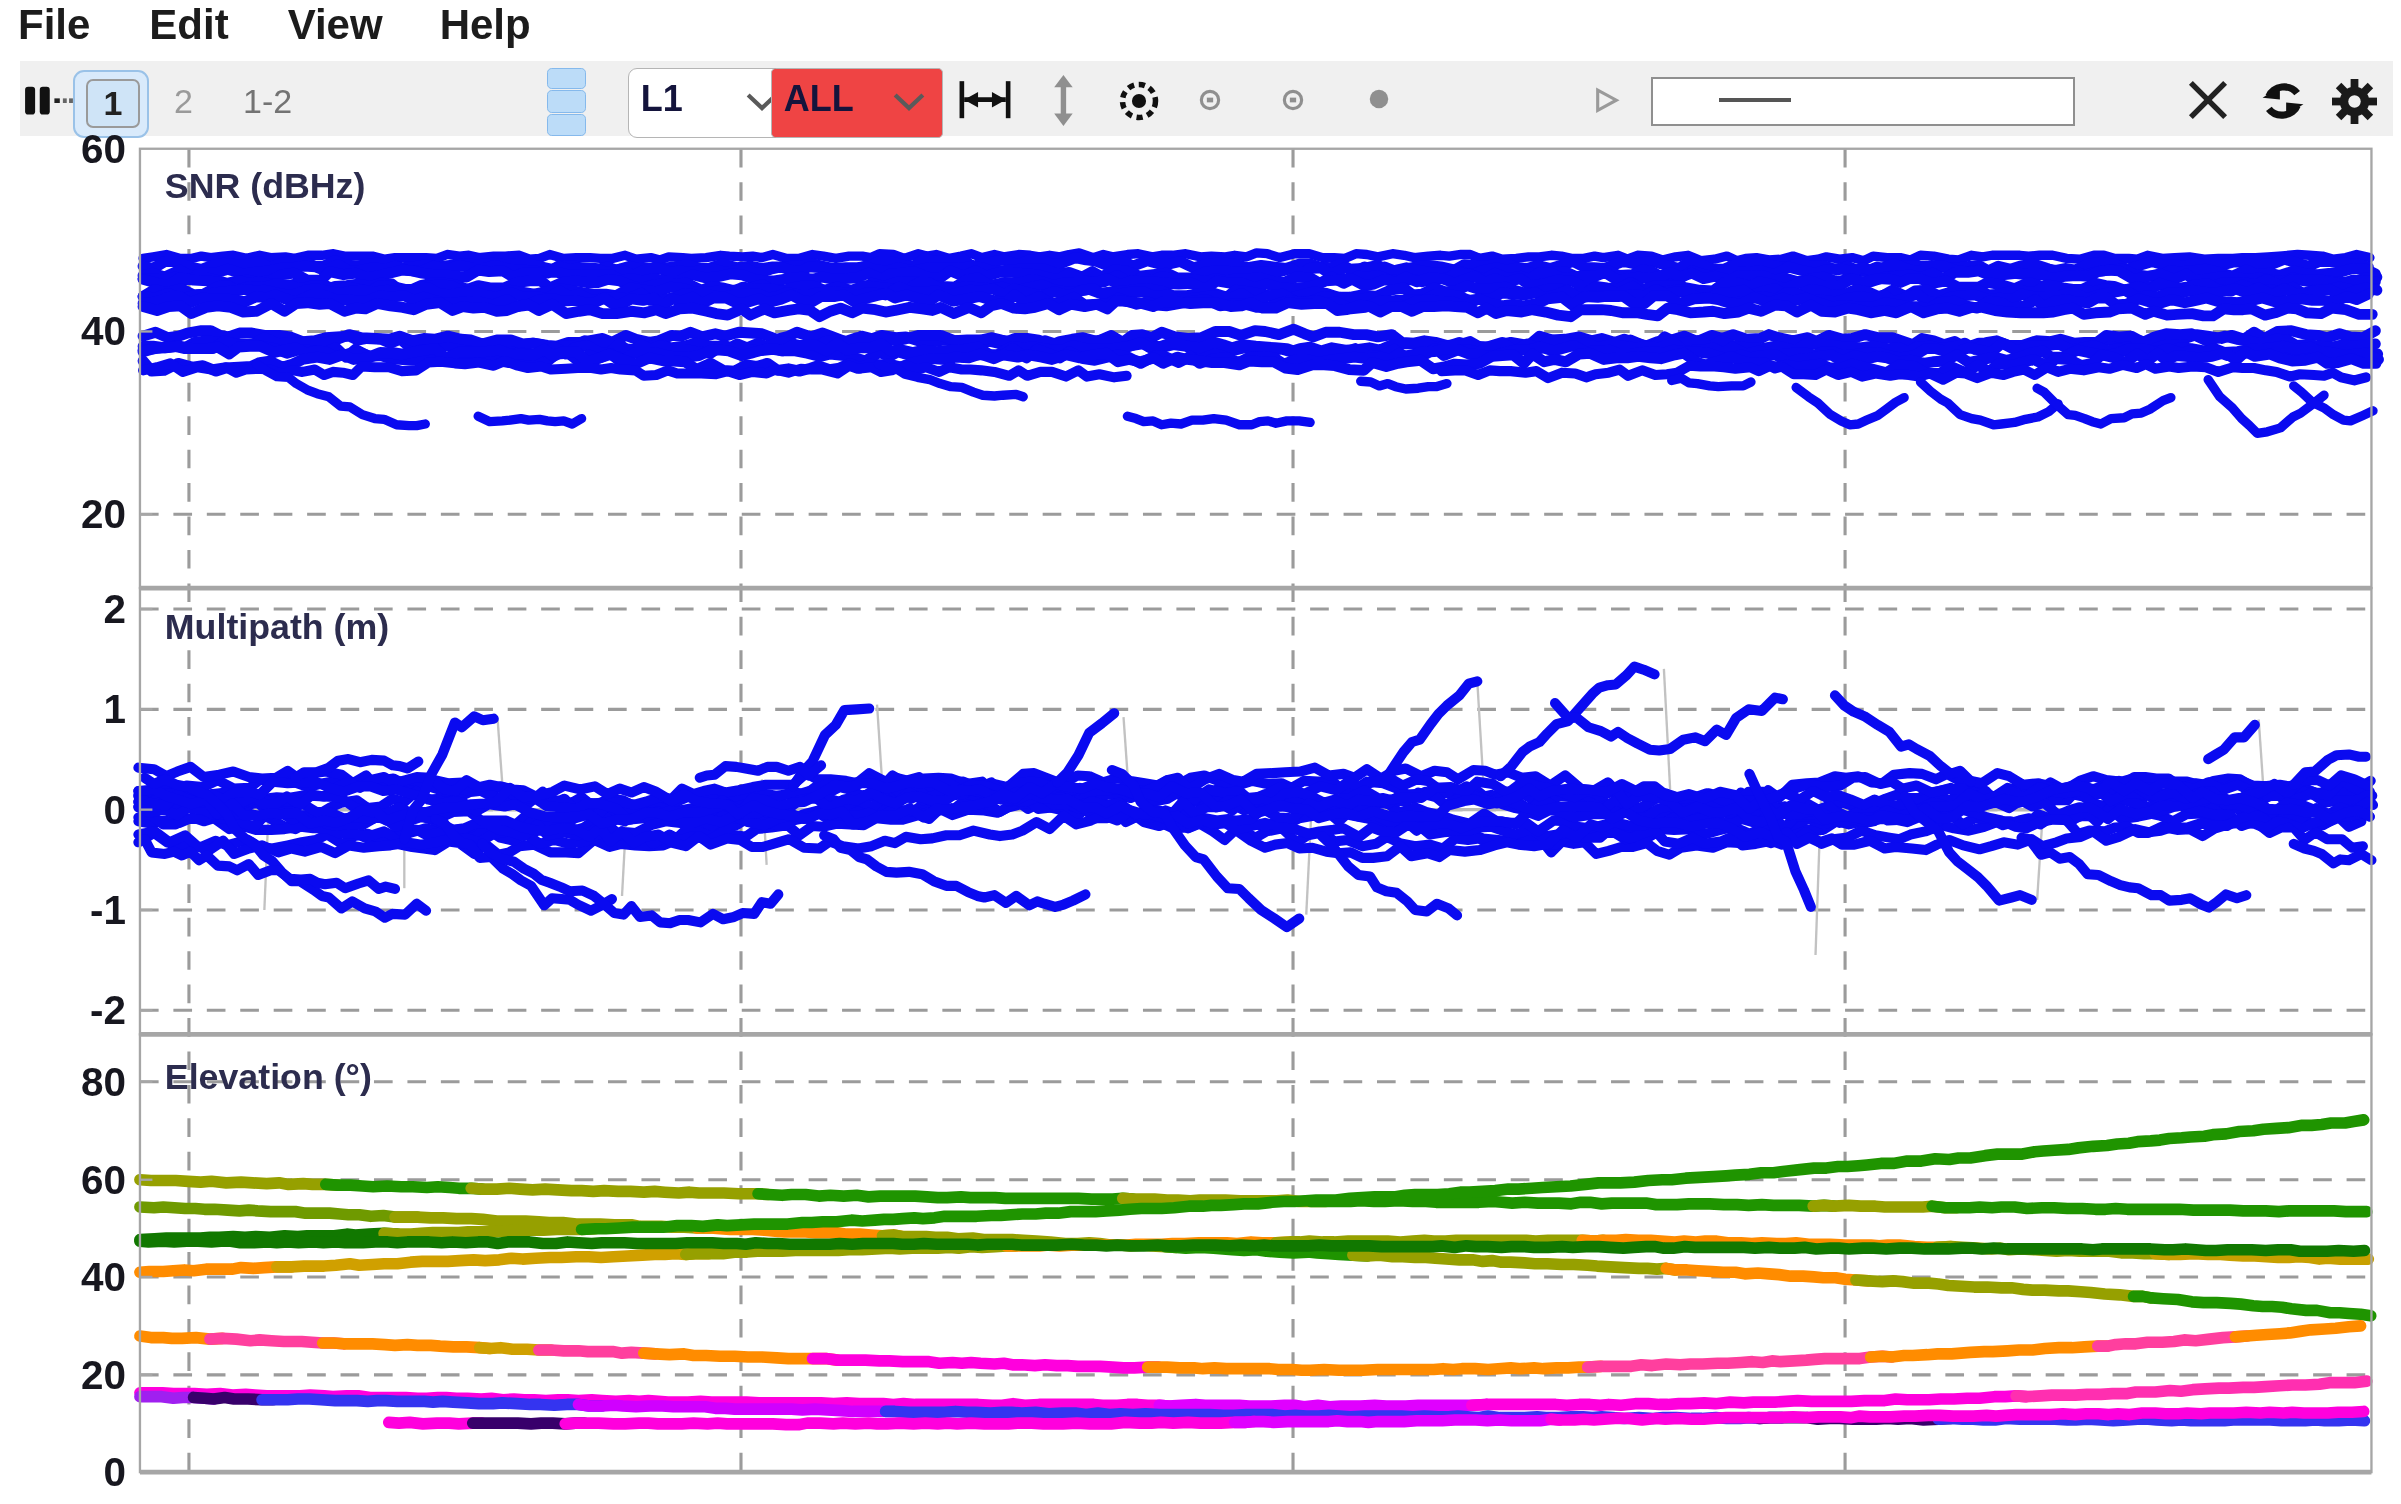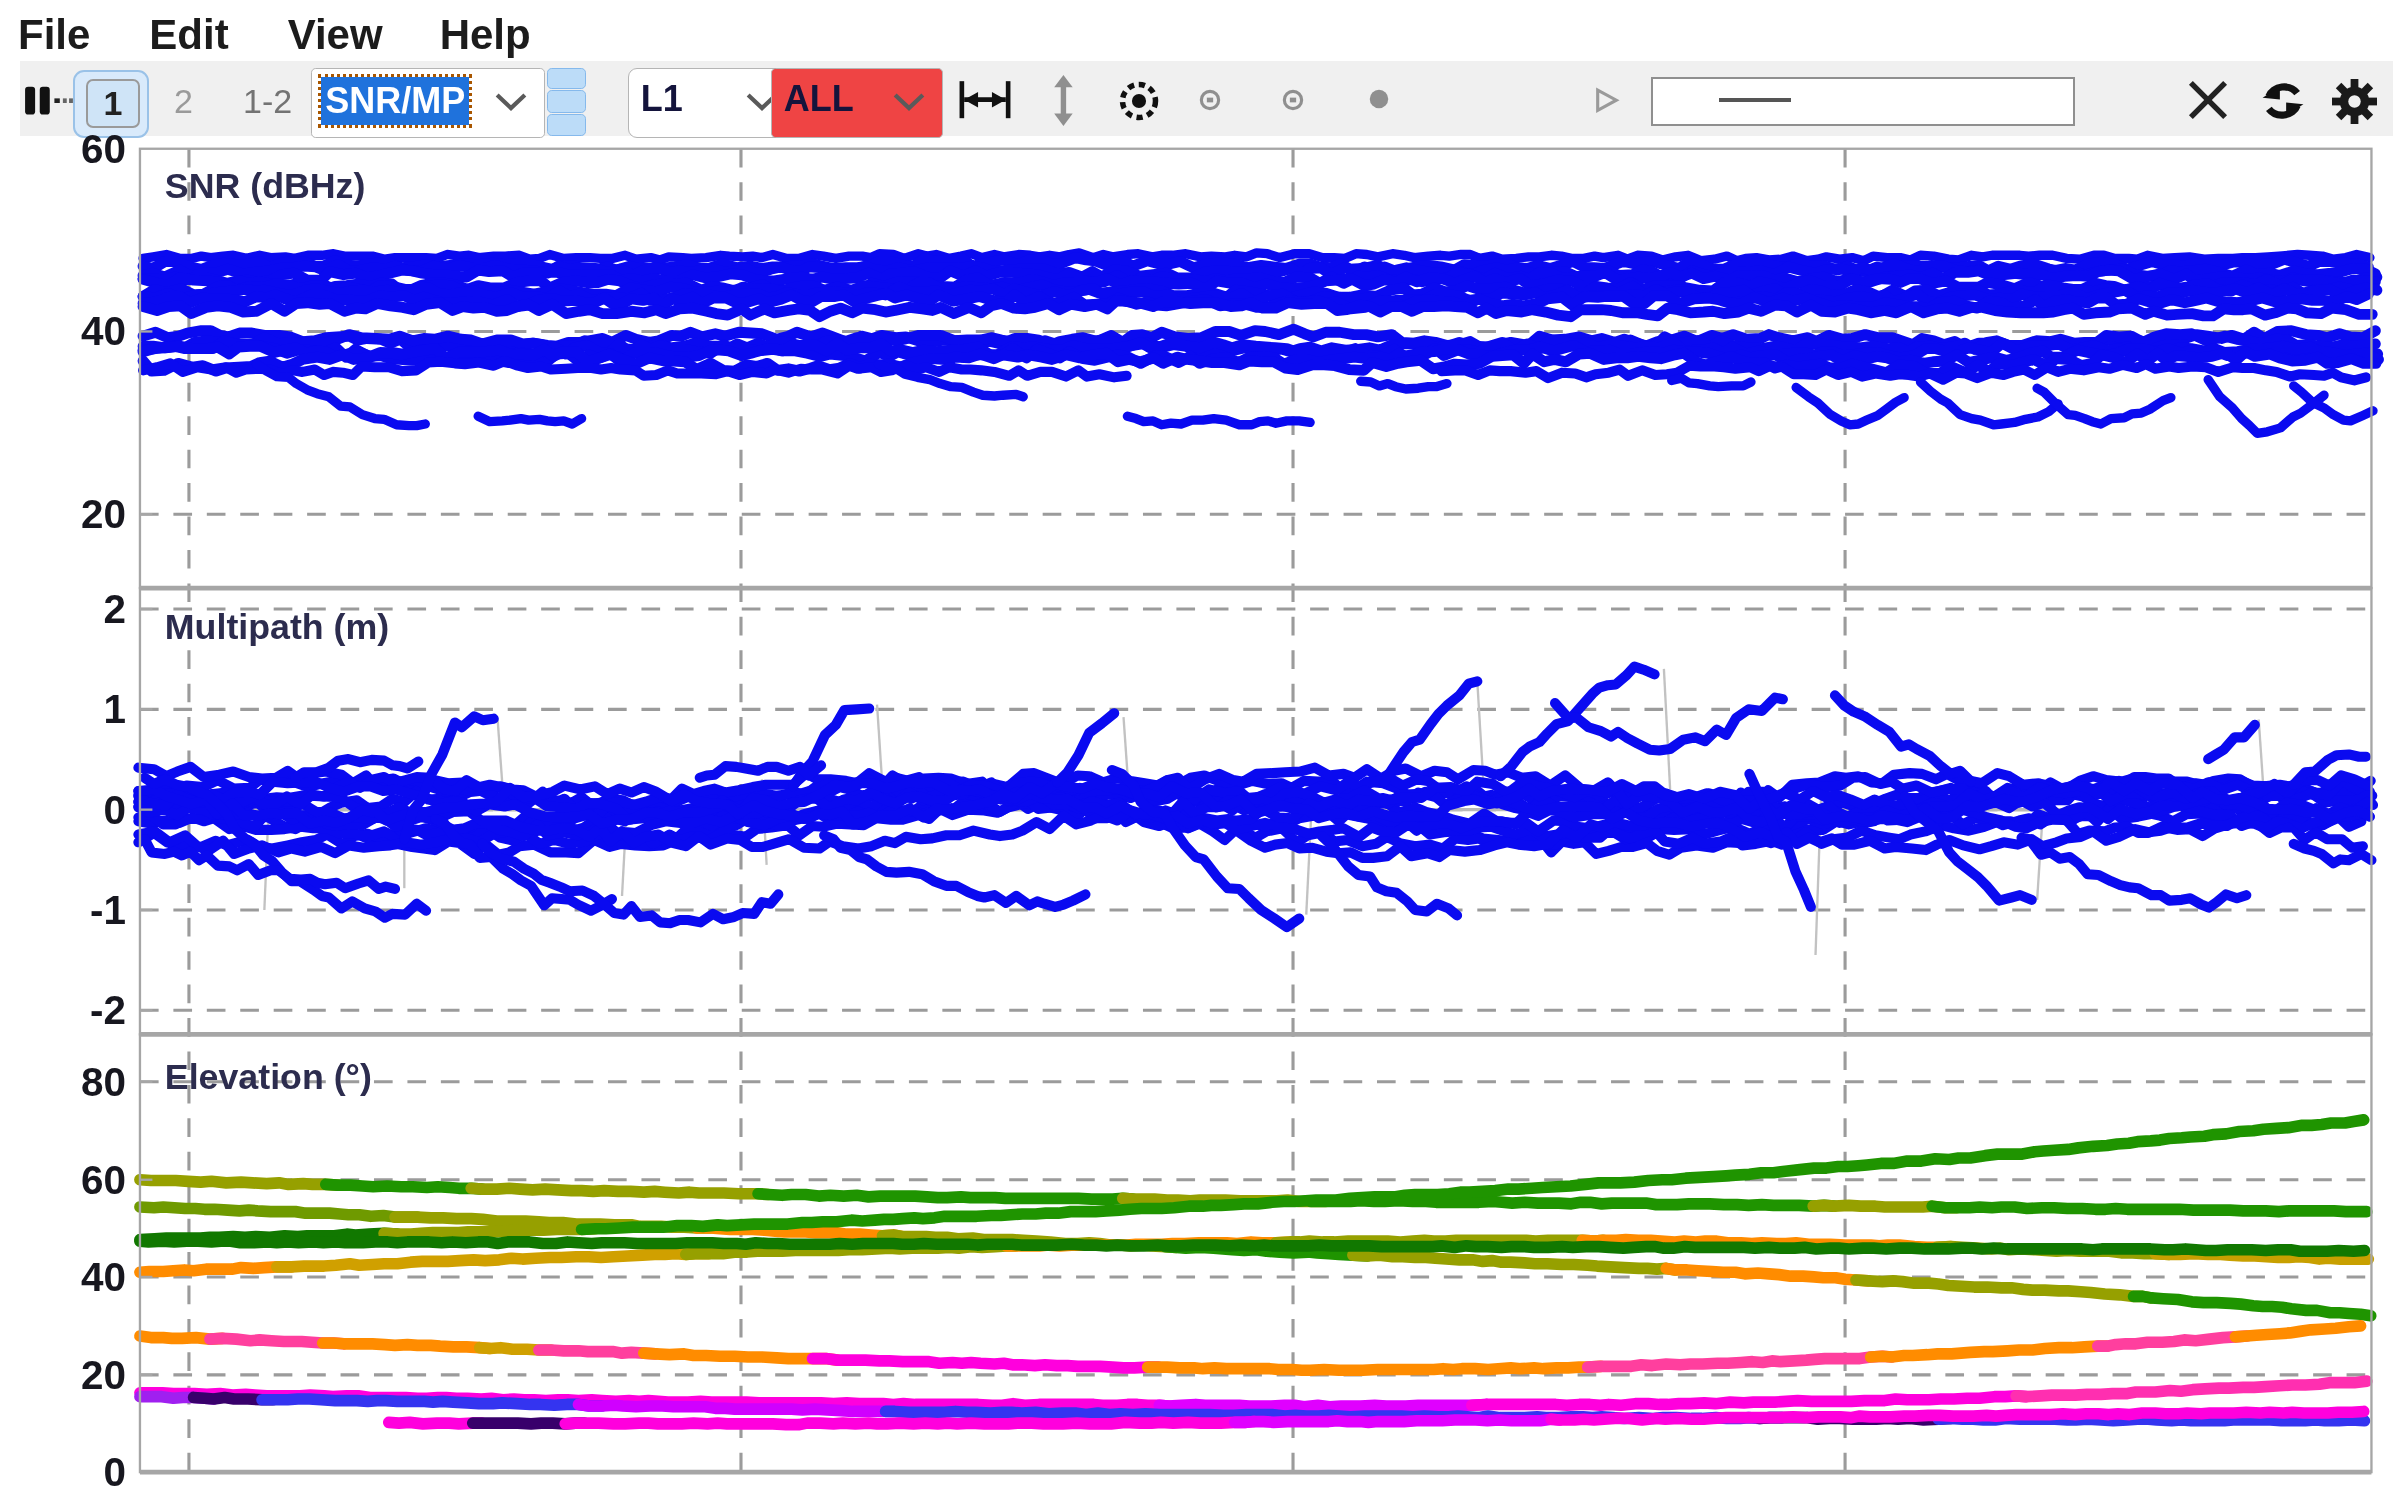--- a/index.html
+++ b/index.html
@@ -1,40 +1,34 @@
 <!DOCTYPE html>
 <html style="font-size:12.4px"><head><meta charset="utf-8"><title>rtkplot</title>
 <style>
 html,body{margin:0;padding:0;width:2401px;height:1505px;background:#fff;overflow:hidden;
 font-family:'Liberation Sans',sans-serif}
 #menubar{position:absolute;left:0;top:0;width:2401px;height:61px;background:#fff}
 #menubar span{display:inline-block;font:700 42px 'Liberation Sans',sans-serif;color:#1c1c1c}
 #toolbar{position:absolute;left:20px;top:61px;width:2373px;height:75px;background:#f0f0f0}
 </style></head>
 <body>
-<div id="menubar" style="padding-top:11px"><span style="margin-left:18px">File</span><span style="margin-left:59px">Edit</span><span style="margin-left:59px">View</span><span style="margin-left:57px">Help</span></div>
+<div id="menubar" style="padding-top:1px"><span style="margin-left:18px">File</span><span style="margin-left:59px">Edit</span><span style="margin-left:59px">View</span><span style="margin-left:57px">Help</span></div>
 <div id="toolbar"></div>
 <div id="tbicons" style="position:absolute;left:0;top:0;width:2401px;height:140px">
 <svg style="position:absolute;left:22px;top:76px" width="54" height="54" viewBox="0 0 70 70">
       <rect x="4" y="14" width="13" height="36" rx="4" fill="#111"></rect>
       <rect x="23" y="14" width="13" height="36" rx="4" fill="#111"></rect>
       <rect x="42" y="29" width="7" height="6" fill="#222"></rect>
       <rect x="53" y="29" width="5" height="6" fill="#666"></rect>
       <rect x="61" y="29" width="5" height="6" fill="#666"></rect>
     </svg>
 <div style="position:absolute;left:73px;top:70px;width:72px;height:64px;background:#d9eafb;border:2.3px solid #9ac2e8;border-radius:11px"></div>
 <div style="position:absolute;left:86px;top:79px;width:50px;height:45px;background:#cfe4f7;border:2.3px solid #9a9a9a;border-radius:7px;font:700 34px 'Liberation Sans',sans-serif;color:#222;text-align:center;line-height:44px">1</div>
 <div style="position:absolute;left:174px;top:82px;font:400 34px 'Liberation Sans',sans-serif;color:#9a9a9a">2</div>
 <div style="position:absolute;left:243px;top:82px;font:400 34px 'Liberation Sans',sans-serif;color:#737373">1-2</div>
-<div style="position:absolute;left:311px;top:68px;width:232px;height:68px;background:#fff;border:1.6px solid #b5b5b5;border-radius:4.7px">
-      <div style="position:absolute;left:8.6px;top:7.8px;width:148px;height:48px;background:#1f72dc;outline:3.1px dotted #a85600;font:700 36px 'Liberation Sans',sans-serif;color:#fff;line-height:47px;padding-left:4.7px;box-sizing:border-box">SNR/MP</div>
-      <svg style="position:absolute;right:15.6px;top:23px" width="34" height="20" viewBox="0 0 44 26">
-        <path d="M4 4 L22 21 L40 4" fill="none" stroke="#5a5a5a" stroke-width="5.5"></path>
-      </svg>
-    </div>
 <div style="position:absolute;left:547px;top:68px;width:37px;height:19.4px;background:#bcdcf8;border:1.6px solid #85b9ec;border-radius:4.7px"></div>
 <div style="position:absolute;left:547px;top:90px;width:37px;height:21px;background:#bcdcf8;border:1.6px solid #85b9ec;border-radius:4.7px"></div>
 <div style="position:absolute;left:547px;top:114px;width:37px;height:20px;background:#bcdcf8;border:1.6px solid #85b9ec;border-radius:4.7px"></div>
 <div style="position:absolute;left:628px;top:68px;width:166px;height:68px;background:#fff;border:1.6px solid #b5b5b5;border-radius:9px">
       <div style="position:absolute;left:11.7px;top:9.3px;font:700 36px 'Liberation Sans',sans-serif;color:#14143c">L1</div>
       <svg style="position:absolute;right:15.6px;top:23px" width="34" height="20" viewBox="0 0 44 26">
         <path d="M4 4 L22 21 L40 4" fill="none" stroke="#5a5a5a" stroke-width="5.5"></path>
       </svg>
     </div>
 <div style="position:absolute;left:771px;top:68px;width:170px;height:68px;background:#ef4444;border:1.6px solid #b5b5b5;border-radius:4.7px">

